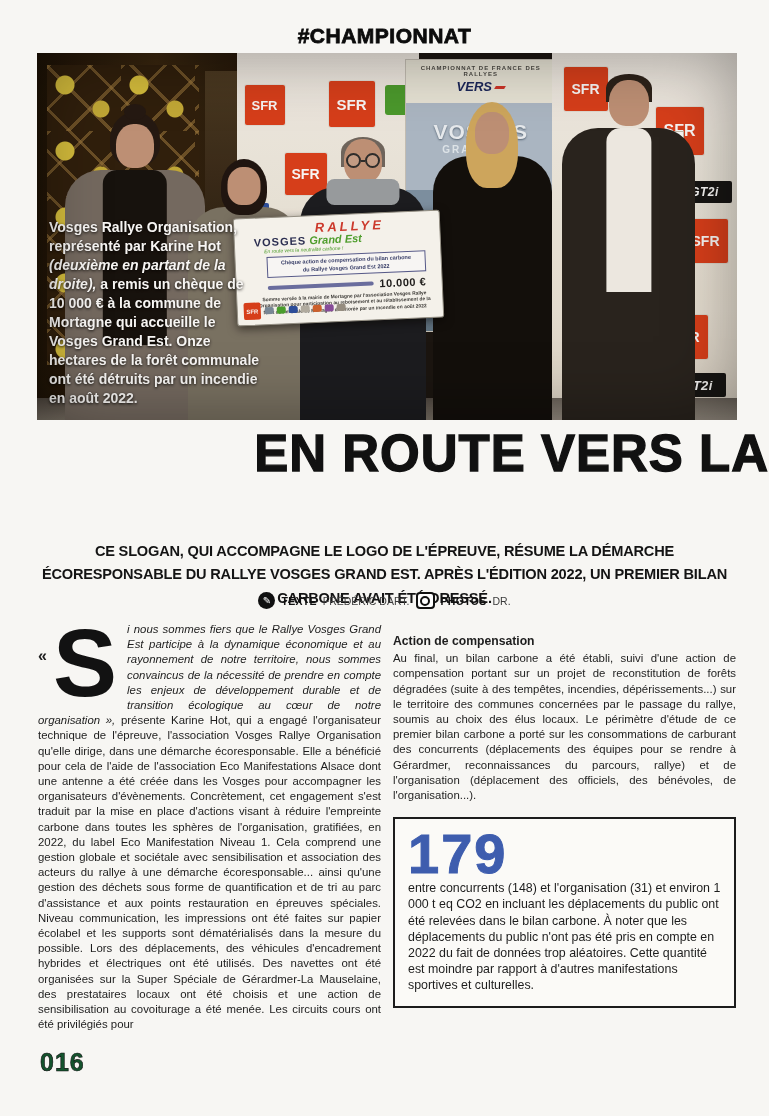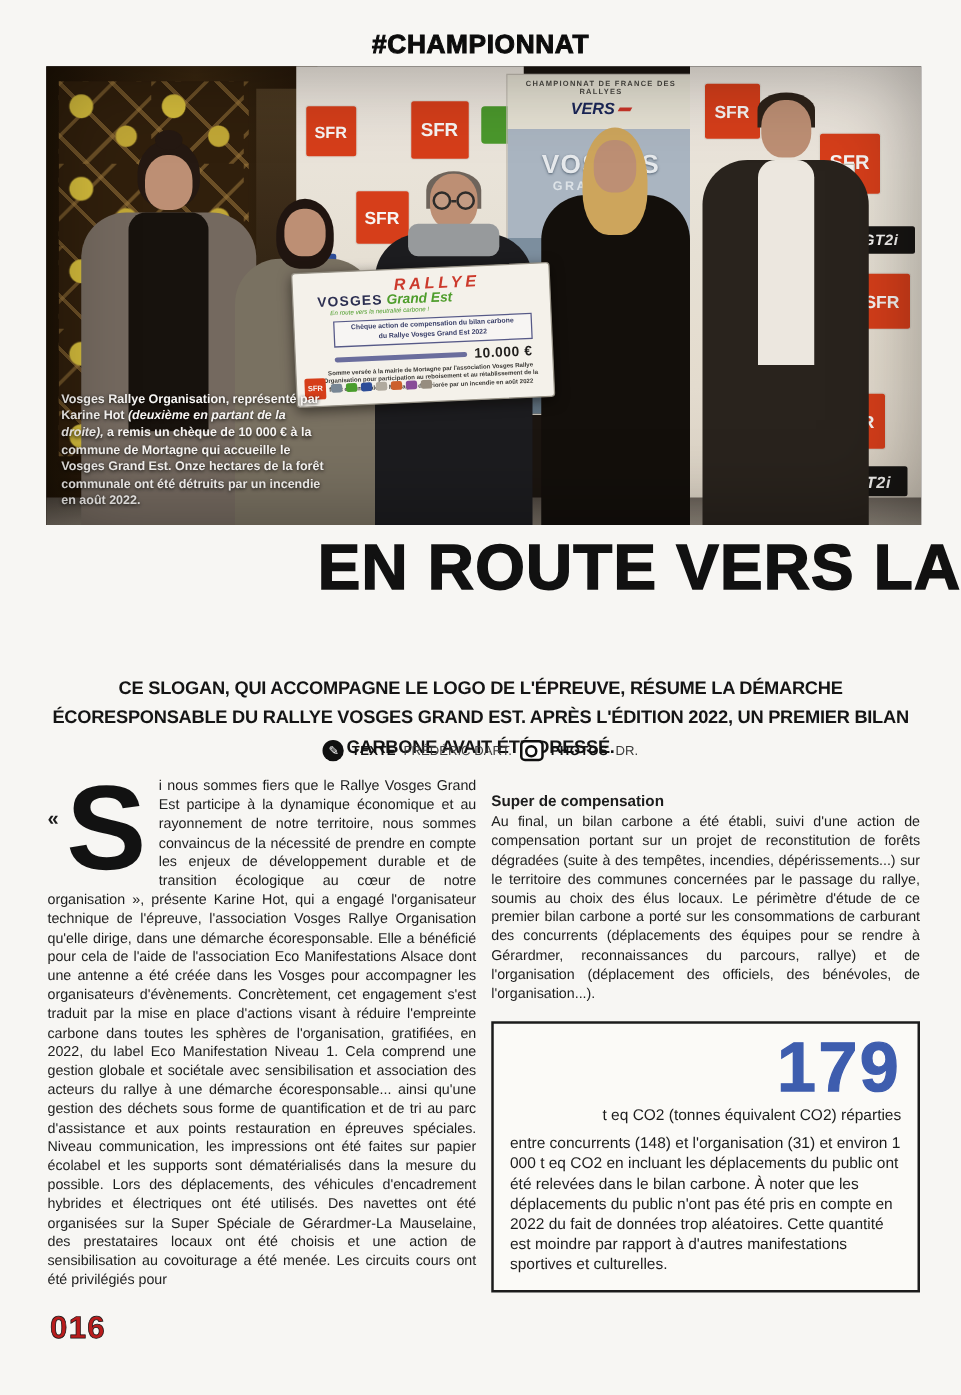--- a/index.html
+++ b/index.html
@@ -73,21 +73,21 @@
   .chk-bar{flex:1;height:4px;background:#6b70a5;border-radius:2px;}
   .chk-amount{font-size:11px;font-weight:bold;color:#1d1d1d;letter-spacing:.5px;}
   .chk-legal{margin:3px 4px 0 14px;font-size:4.9px;font-weight:bold;color:#3a3a38;text-align:center;line-height:1.3;}
   .chk-foot{position:absolute;left:6px;bottom:5px;right:6px;display:flex;align-items:center;gap:4px;}
   .chk-sfr{width:17px;height:17px;background:#dd3f1b;color:#fff;font-weight:bold;font-size:6px;
     display:flex;align-items:center;justify-content:center;border-radius:2px;}
   .chk-dots{display:flex;gap:3px;align-items:center;}
   .chk-dots i{display:block;width:9px;height:7px;border-radius:2px;}
   
   .caption{position:absolute;left:12px;bottom:12px;width:212px;z-index:7;color:#fff;
-    font-size:10px;font-weight:bold;line-height:1.36;text-shadow:0 1px 3px rgba(0,0,0,.9);}
+    font-size:14px;font-weight:bold;line-height:1.36;text-shadow:0 1px 3px rgba(0,0,0,.9);}
   .caption .it{font-style:italic;}
   .photo-vignette{position:absolute;inset:0;z-index:8;pointer-events:none;
     box-shadow:inset 0 0 70px rgba(0,0,0,.38);background:rgba(92,62,20,.05);}
 
   
   .title-block{position:absolute;top:428px;left:0;width:100%;text-align:right;line-height:52px;}
   .title-l1{font-size:51px;font-weight:bold;color:#111;letter-spacing:1px;-webkit-text-stroke:1.3px #111;}
   .title-l2{font-size:51px;font-weight:bold;color:#3e5dae;letter-spacing:1px;-webkit-text-stroke:1.3px #3e5dae;}
 
   
@@ -102,34 +102,34 @@
   .camera-badge i{display:block;width:6px;height:6px;border:2px solid #101010;border-radius:50%;}
   .byline .lbl{font-weight:bold;color:#101010;letter-spacing:.3px;}
   .byline .val{color:#3c3c3c;}
 
   
   .cols{position:absolute;top:622px;left:38px;width:698px;display:flex;gap:12px;color:#1d1d1d;}
   .col{width:343px;font-size:11.4px;line-height:15.2px;text-align:justify;}
   .dropwrap{float:left;position:relative;padding:2px 10px 0 15px;}
   .dropcap{font-size:96px;line-height:78px;font-weight:bold;color:#121212;font-family:"Liberation Sans",sans-serif;}
   .openquote{position:absolute;left:0;top:26px;font-size:16px;font-weight:bold;color:#1b1b1b;}
-  .qitalic{}
+  .qitalic{font-style:italic;}
   .subhead{font-weight:bold;font-size:12.2px;margin:12px 0 2px;text-align:left;}
   .p3{margin:0;}
   
   .figure-box{margin-top:14px;border:2px solid #1c1c1c;background:#fbfaf7;padding:10px 13px 12px;}
   .fb-title{font-size:19px;font-weight:bold;color:#101010;}
-  .fb-row{display:flex;align-items:flex-end;gap:8px;margin-top:2px;flex-direction:column;}
+  .fb-row{display:flex;align-items:flex-end;gap:8px;margin-top:2px;}
   .fb-number{font-size:56px;line-height:46px;font-weight:bold;color:#3e5dae;letter-spacing:2px;
     -webkit-text-stroke:1px #3e5dae;}
   .fb-lead{font-size:12.4px;line-height:15px;padding-bottom:3px;text-align:left;}
   .fb-rest{font-size:12.4px;line-height:16.2px;margin-top:3px;text-align:left;}
 
   .page-number{position:absolute;left:40px;top:1048px;font-size:25px;font-weight:bold;
-    color:#b91c1c;letter-spacing:1px;-webkit-text-stroke:.6px #101010;}
+    color:#14532d;letter-spacing:1px;-webkit-text-stroke:.6px #101010;}
 </style>
 </head>
 <body>
 
 <div class="page">
 
   <div class="header-tag">#CHAMPIONNAT</div>
 
   <div class="photo">
     <div class="ph-left">
@@ -307,27 +307,26 @@
     <div class="col">
       <div class="dropwrap">
         <span class="openquote">«</span>
         <span class="dropcap">S</span>
       </div>
       <span class="qitalic">i nous sommes fiers que le Rallye Vosges Grand Est participe à la dynamique économique et au rayonnement de notre territoire, nous sommes convaincus de la nécessité de prendre en compte les enjeux de développement durable et de transition écologique au cœur de notre organisation »,</span><span> présente Karine Hot, qui a engagé l'organisateur technique de l'épreuve, l'association Vosges Rallye Organisation qu'elle dirige, dans une démarche écoresponsable. Elle a bénéficié pour cela de l'aide de l'association Eco Manifestations Alsace dont une antenne a été créée dans les Vosges pour accompagner les organisateurs d'évènements.</span>
       <span>Concrètement, cet engagement s'est traduit par la mise en place d'actions visant à réduire l'empreinte carbone dans toutes les sphères de l'organisation, gratifiées, en 2022, du label Eco Manifestation Niveau 1. Cela comprend une gestion globale et sociétale avec sensibilisation et association des acteurs du rallye à une démarche écoresponsable... ainsi qu'une gestion des déchets sous forme de quantification et de tri au parc d'assistance et aux points restauration en épreuves spéciales. Niveau communication, les impressions ont été faites sur papier écolabel et les supports sont dématérialisés dans la mesure du possible. Lors des déplacements, des véhicules d'encadrement hybrides et électriques ont été utilisés. Des navettes ont été organisées sur la Super Spéciale de Gérardmer-La Mauselaine, des prestataires locaux ont été choisis et une action de sensibilisation au covoiturage a été menée. Les circuits cours ont été privilégiés pour</span>
     </div>
 
     <div class="col">
-      <div class="subhead">Super de compensation</div>
+      <div class="subhead">Action de compensation</div>
       <span>Au final, un bilan carbone a été établi, suivi d'une action de compensation portant sur un projet de reconstitution de forêts dégradées (suite à des tempêtes, incendies, dépérissements...) sur le territoire des communes concernées par le passage du rallye, soumis au choix des élus locaux. Le périmètre d'étude de ce premier bilan carbone a porté sur les consommations de carburant des concurrents (déplacements des équipes pour se rendre à Gérardmer, reconnaissances du parcours, rallye) et de l'organisation (déplacement des officiels, des bénévoles, de l'organisation...).</span>
 
       <div class="figure-box">
         <div class="fb-row">
           <span class="fb-number">179</span>
-          <span class="fb-lead">t eq CO2 (tonnes équivalent CO2) réparties</span>
         </div>
         <div class="fb-rest">entre concurrents (148) et l'organisation (31) et environ 1 000 t eq CO2 en incluant les déplacements du public ont été relevées dans le bilan carbone. À noter que les déplacements du public n'ont pas été pris en compte en 2022 du fait de données trop aléatoires. Cette quantité est moindre par rapport à d'autres manifestations sportives et culturelles.</div>
       </div>
     </div>
   </div>
 
   <div class="page-number">016</div>
 </div>
 
 </body></html>

